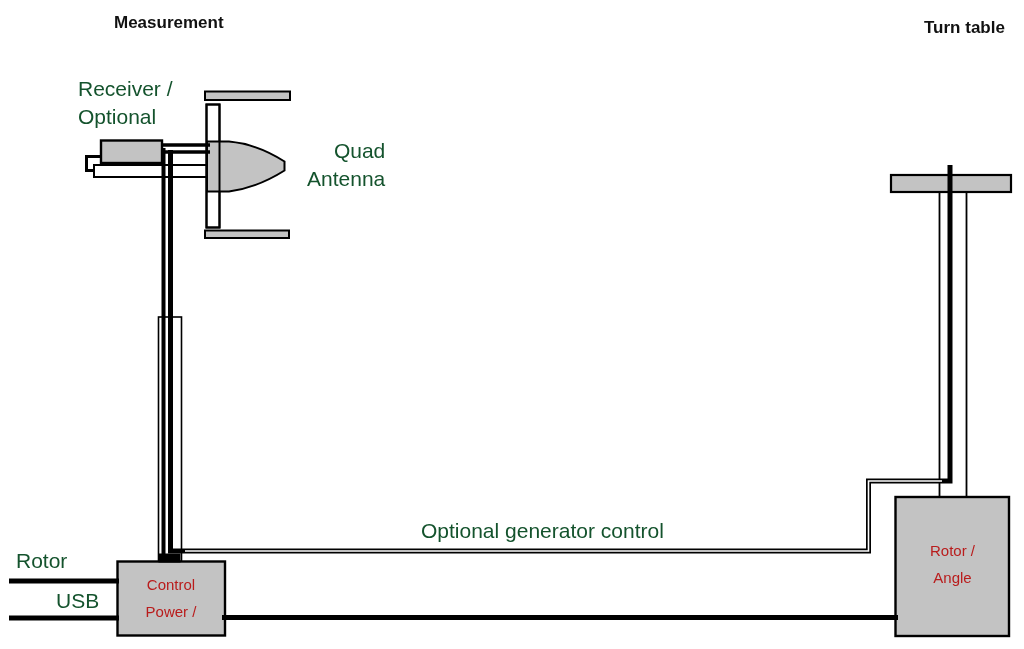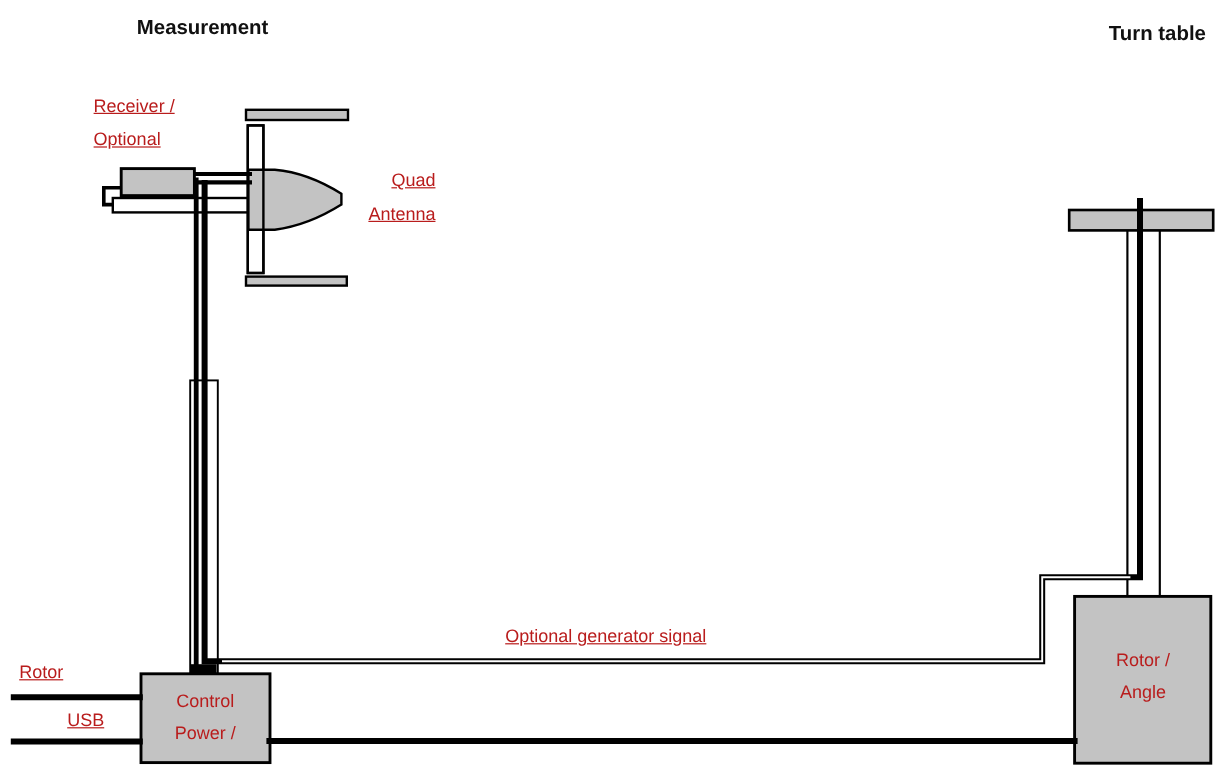--- a/index.html
+++ b/index.html
@@ -7,25 +7,24 @@
     position:relative;
     width:1024px;height:649px;
     background:#ffffff;
     font-family:"Liberation Sans","DejaVu Sans",sans-serif;
     color:#1f1f1f;
     overflow:hidden;
   }
   #diagram-svg{position:absolute;left:0;top:0;width:1024px;height:649px;}
   .lbl{
     position:absolute;
-    font-size:15px;
+    font-size:21px;
     line-height:28px;
     white-space:nowrap;
-    color:#b91c1c;
-    text-decoration:underline;
+    color:#14532d;
   }
   .lbl span{display:block;}
   .title{
     position:absolute;
     font-size:17px;
     font-weight:bold;
     line-height:28px;
     white-space:nowrap;
     color:#111111;
   }
@@ -96,21 +95,21 @@
   </div>
 
   <div class="lbl" style="left:307px;top:137px;text-align:right;">
     <span>Quad</span>
     <span>Antenna</span>
   </div>
 
   <div class="lbl" style="left:16px;top:547px;">Rotor</div>
   <div class="lbl" style="left:28px;top:587px;margin-left:28px;">USB</div>
 
-  <div class="lbl" style="left:421px;top:517px;">Optional generator signal</div>
+  <div class="lbl" style="left:421px;top:517px;">Optional generator control</div>
 
   <div class="boxlbl" style="left:117px;top:571px;width:108px;">
     <span>Control</span>
     <span>Power /</span>
   </div>
 
   <div class="boxlbl" style="left:896px;top:537px;width:113px;">
     <span>Rotor /</span>
     <span>Angle</span>
   </div>

